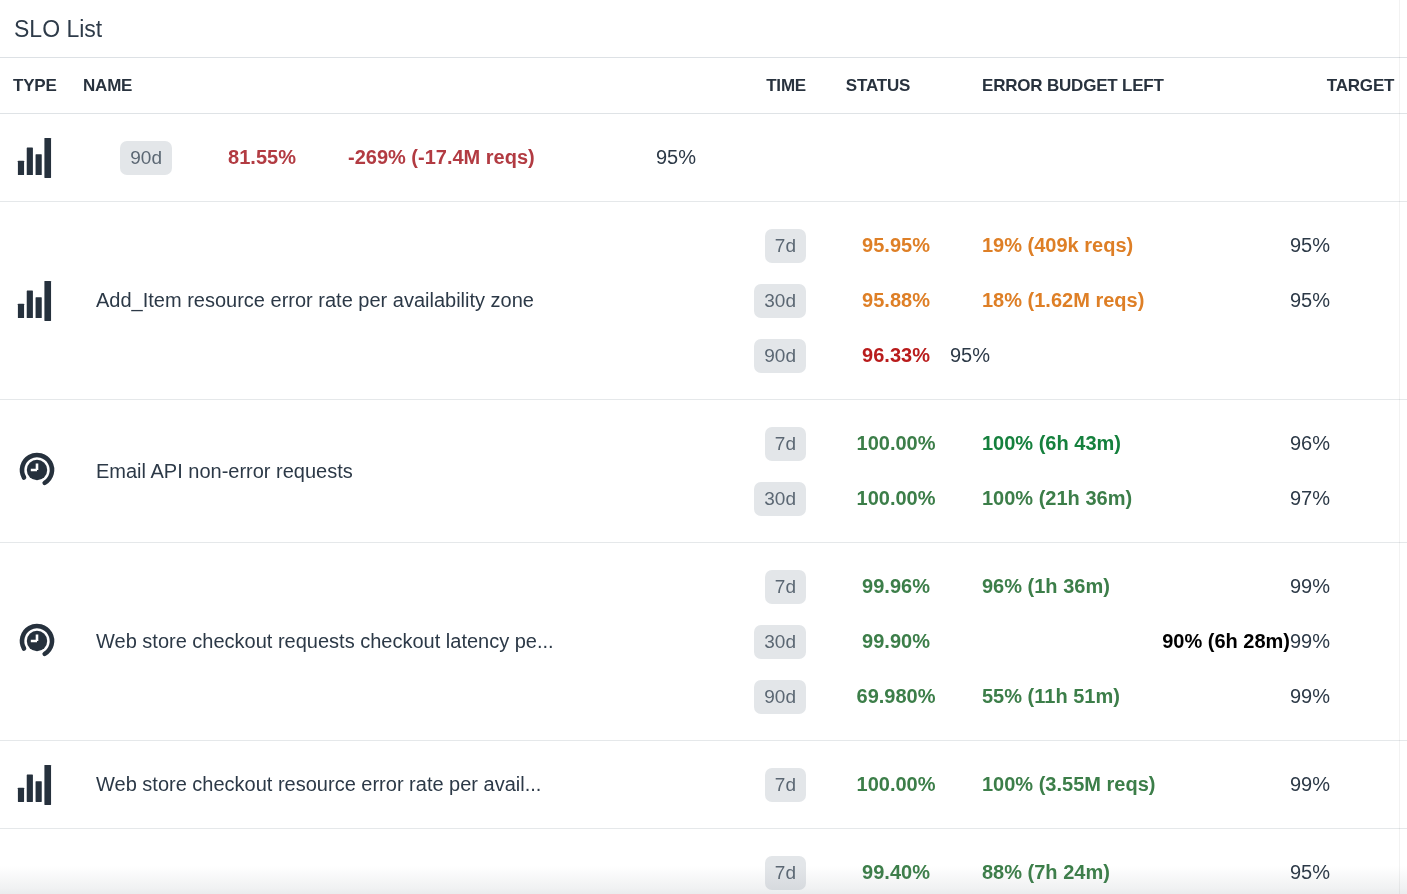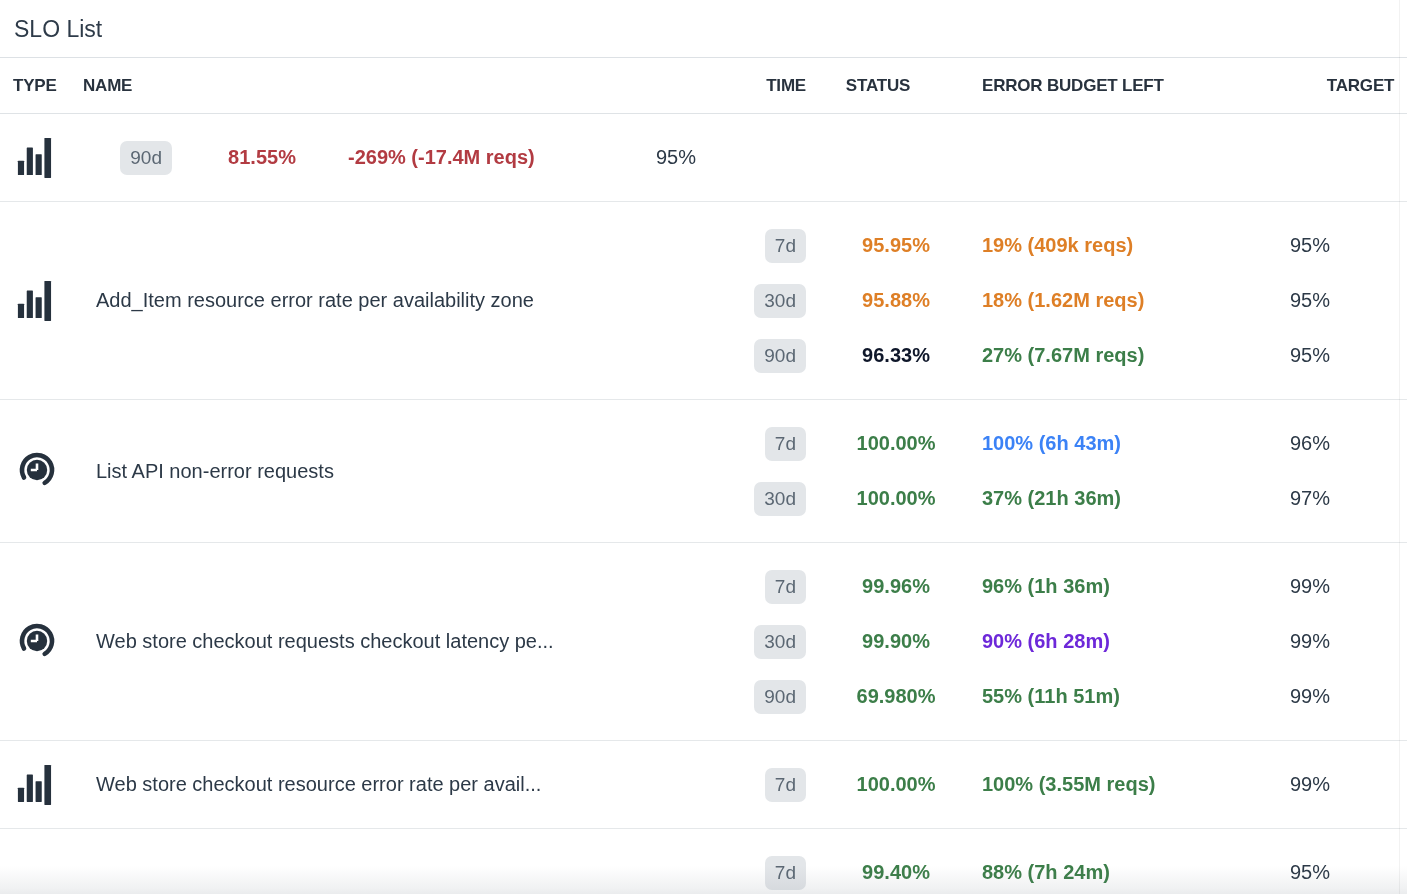--- a/index.html
+++ b/index.html
@@ -154,52 +154,51 @@
       <span class="badge">30d</span>
     </span>
     <span class="win-status" style="color: rgb(222, 127, 38);">95.88%</span>
     <span class="win-budget" style="color: rgb(222, 127, 38);">18% (1.62M reqs)</span>
     <span class="win-target">95%</span>
   </div>
           <div class="win">
     <span class="win-time">
       <span class="badge">90d</span>
     </span>
-    <span class="win-status" style="color: #0f172a;">96.33%</span>
-    <span class="win-budget" style="color: rgb(60, 126, 73);">27% (7.67M reqs)</span>
+    <span class="win-status" style="color: #b91c1c;">96.33%</span>
     <span class="win-target">95%</span>
   </div>
         </div>
   </div>
       <div class="row">
     <div class="cell-type">
       <span class="icon-slot">
             <svg width="40" height="40" viewBox="0 0 40 40" aria-hidden="true">
               <circle cx="21" cy="19" r="15" fill="none" stroke="#26313d" stroke-width="4.6" stroke-linecap="round" stroke-dasharray="70 50" transform="rotate(150 21 19)"></circle>
               <circle cx="21" cy="19" r="10.2" fill="#26313d"></circle>
               <path d="M21 19 V12.6 M21 19 H14.8" stroke="#ffffff" stroke-width="2.6" fill="none"></path>
             </svg>
           </span>
     </div>
-    <div class="cell-name">List API non-error requests</div>
+    <div class="cell-name">Email API non-error requests</div>
     <div class="windows">
           <div class="win">
     <span class="win-time">
       <span class="badge">7d</span>
     </span>
     <span class="win-status" style="color: rgb(60, 126, 73);">100.00%</span>
-    <span class="win-budget" style="color: #3b82f6;">100% (6h 43m)</span>
+    <span class="win-budget" style="color: #15803d;">100% (6h 43m)</span>
     <span class="win-target">96%</span>
   </div>
           <div class="win">
     <span class="win-time">
       <span class="badge">30d</span>
     </span>
     <span class="win-status" style="color: rgb(60, 126, 73);">100.00%</span>
-    <span class="win-budget" style="color: rgb(60, 126, 73);">37% (21h 36m)</span>
+    <span class="win-budget" style="color: rgb(60, 126, 73);">100% (21h 36m)</span>
     <span class="win-target">97%</span>
   </div>
         </div>
   </div>
       <div class="row">
     <div class="cell-type">
       <span class="icon-slot">
             <svg width="40" height="40" viewBox="0 0 40 40" aria-hidden="true">
               <circle cx="21" cy="19" r="15" fill="none" stroke="#26313d" stroke-width="4.6" stroke-linecap="round" stroke-dasharray="70 50" transform="rotate(150 21 19)"></circle>
               <circle cx="21" cy="19" r="10.2" fill="#26313d"></circle>
@@ -215,21 +214,21 @@
     </span>
     <span class="win-status" style="color: rgb(60, 126, 73);">99.96%</span>
     <span class="win-budget" style="color: rgb(60, 126, 73);">96% (1h 36m)</span>
     <span class="win-target">99%</span>
   </div>
           <div class="win">
     <span class="win-time">
       <span class="badge">30d</span>
     </span>
     <span class="win-status" style="color: rgb(60, 126, 73);">99.90%</span>
-    <span class="win-budget" style="color: #6d28d9;">90% (6h 28m)</span>
+    <span class="win-budget" style="color: #000000; text-align: right;">90% (6h 28m)</span>
     <span class="win-target">99%</span>
   </div>
           <div class="win">
     <span class="win-time">
       <span class="badge">90d</span>
     </span>
     <span class="win-status" style="color: rgb(60, 126, 73);">69.980%</span>
     <span class="win-budget" style="color: rgb(60, 126, 73);">55% (11h 51m)</span>
     <span class="win-target">99%</span>
   </div>

